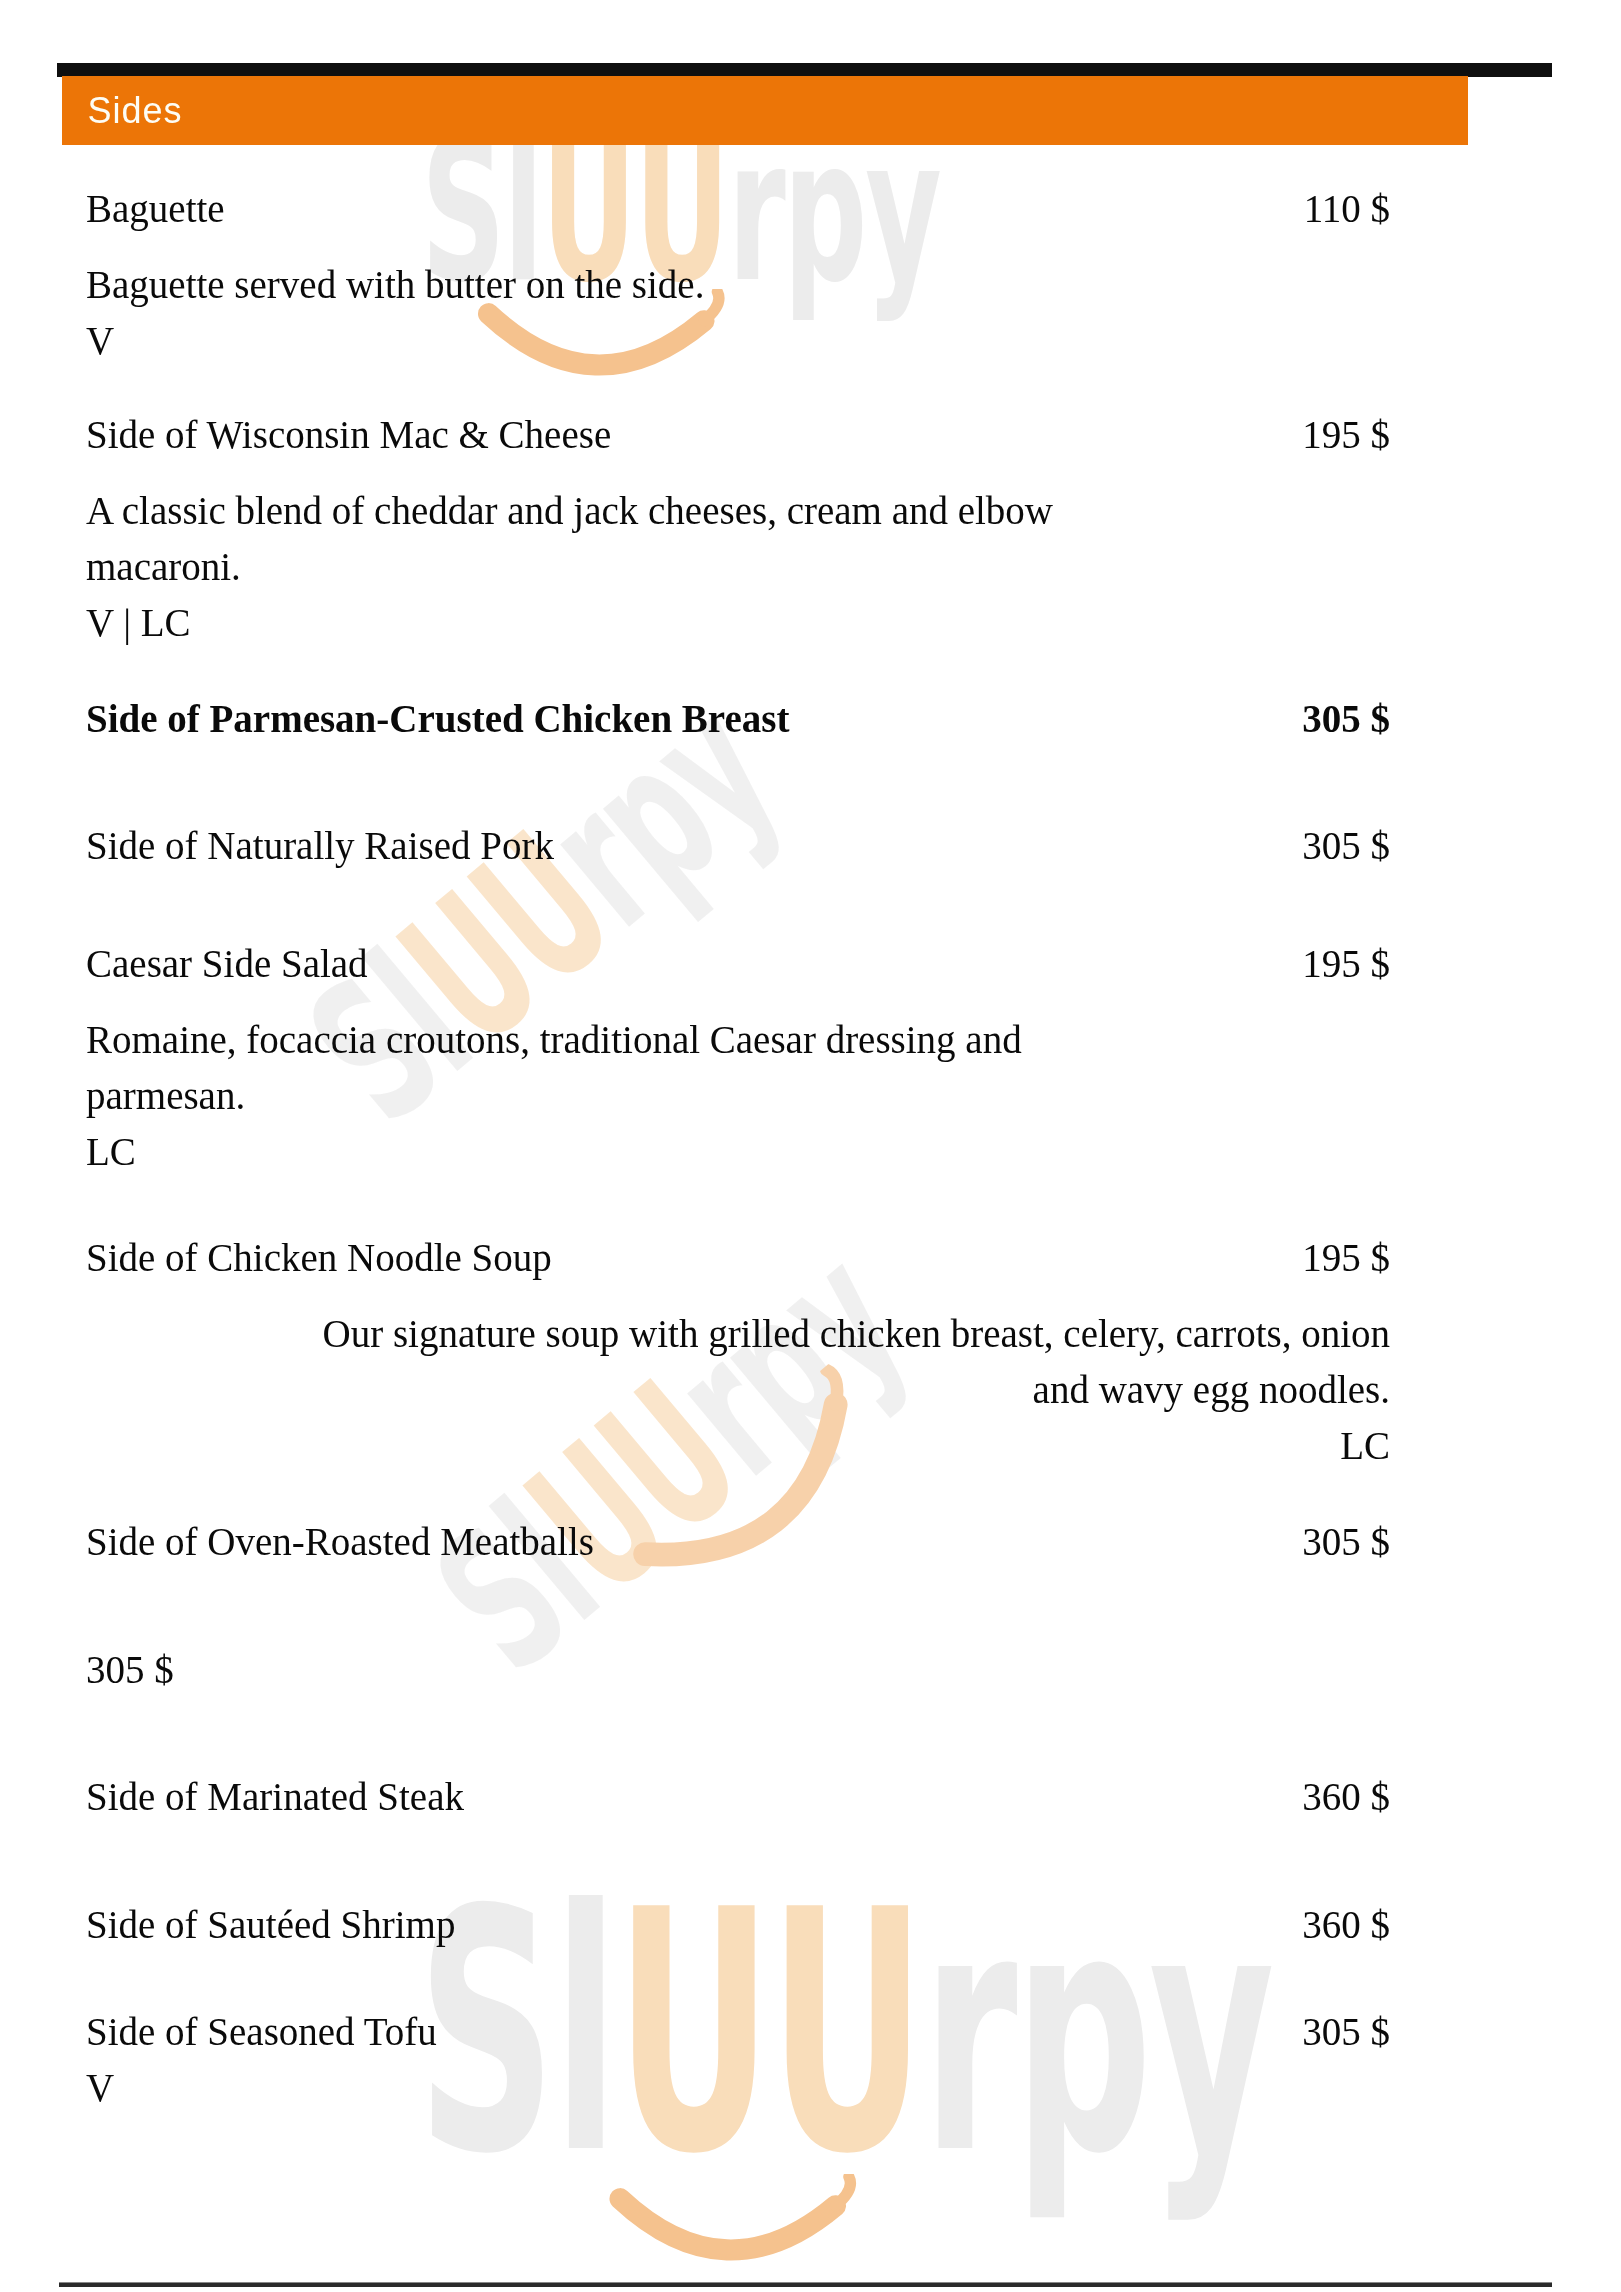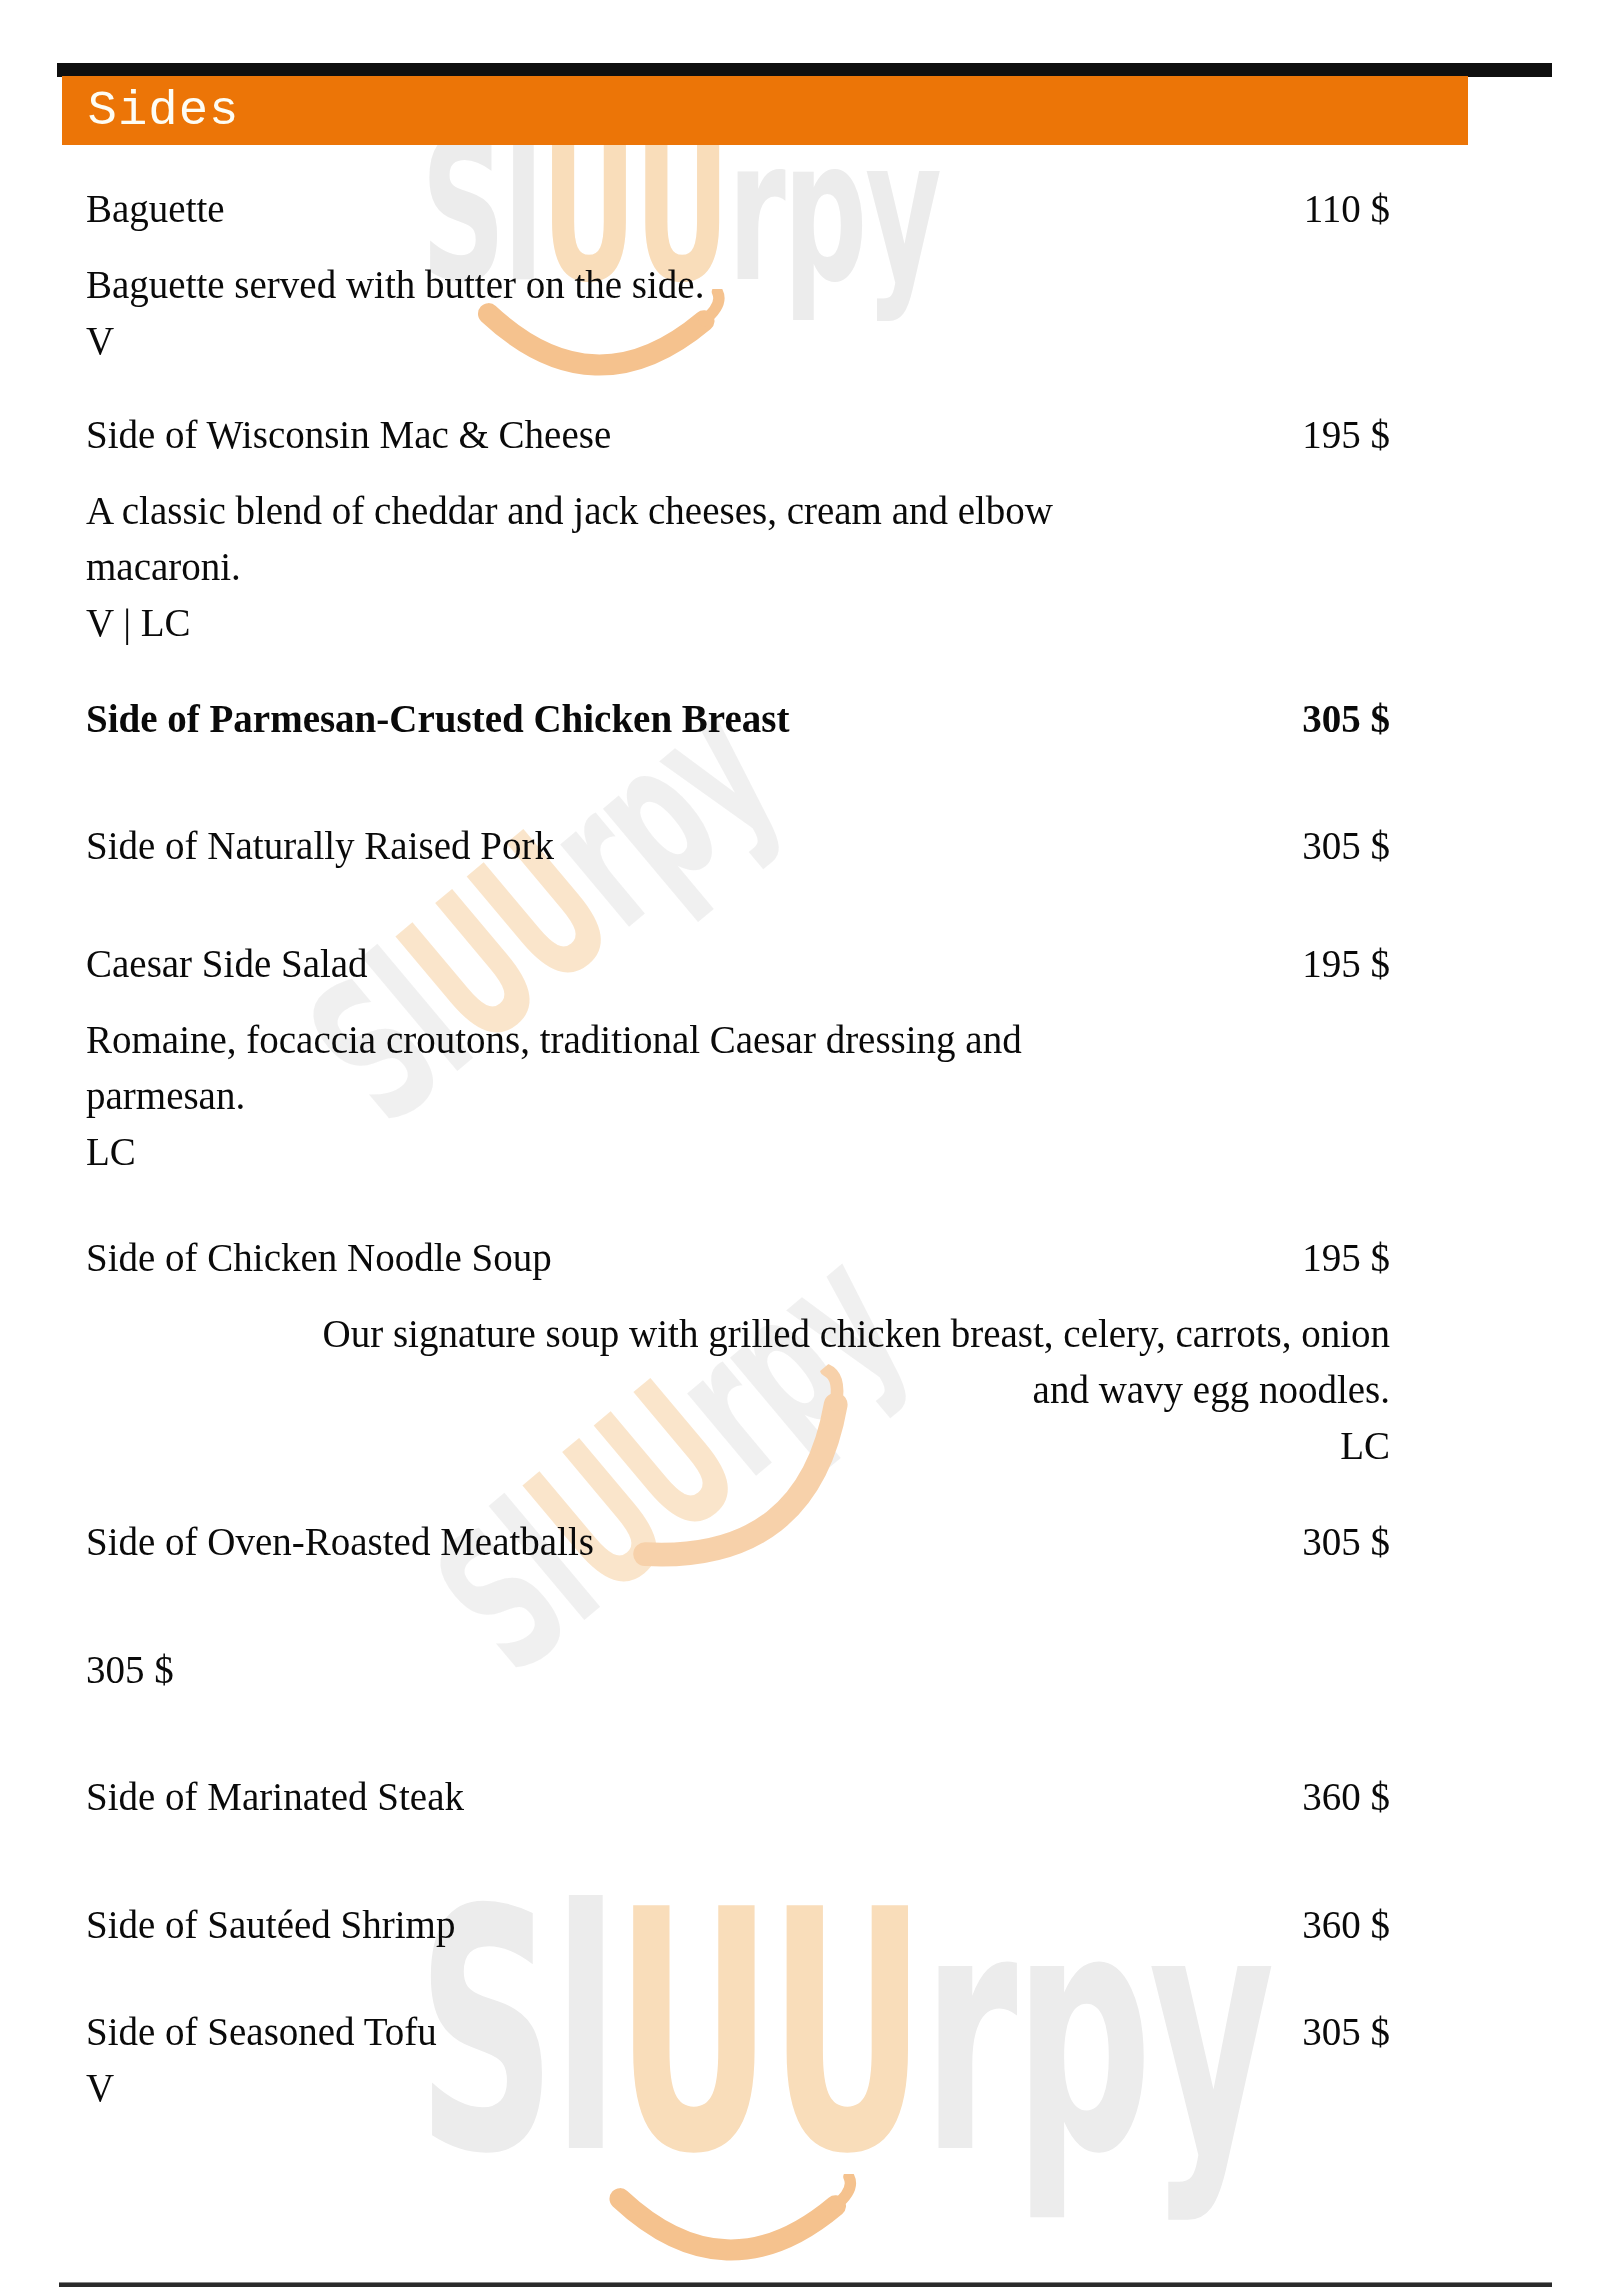--- a/index.html
+++ b/index.html
@@ -2,21 +2,21 @@
 <html><head>
 <meta charset="utf-8">
 <style>
   html,body{margin:0;padding:0;background:#ffffff;}
   .page{position:relative;width:1621px;height:2293px;background:#ffffff;overflow:hidden;
         font-family:"Liberation Serif", serif;color:#0a0a0a;}
   
   .top-rule{position:absolute;left:57px;top:63px;width:1495px;height:13.7px;background:#0f0f0f;z-index:3;}
   .header-bar{position:absolute;left:62px;top:76px;width:1406px;height:69px;background:#EC7507;z-index:3;
               display:flex;align-items:center;}
-  .header-title{font-family:Liberation Mono, monospace;font-size:49px;color:#fdfdf5;padding-left:25.5px;
+  .header-title{font-family:Liberation Sans, sans-serif;font-size:36px;color:#fdfdf5;padding-left:25.5px;
                 letter-spacing:1px;}
   
   .bottom-rule{position:absolute;left:59px;top:2282px;width:1493px;height:3.9px;background:#2a2a2a;z-index:3;
                border-top:1px solid #888;}
   
   .wm{position:absolute;z-index:1;pointer-events:none;font-family:"DejaVu Sans", sans-serif;font-weight:bold;white-space:nowrap;}
   .wm-inner{transform:scaleX(.60);transform-origin:left top;display:inline-block;}
   .wm .g{color:#ececec;}
   .wm .o{color:#f9ddba;}
   .wm-top{left:421px;top:113px;font-size:196px;line-height:196px;letter-spacing:-3.9px;}

